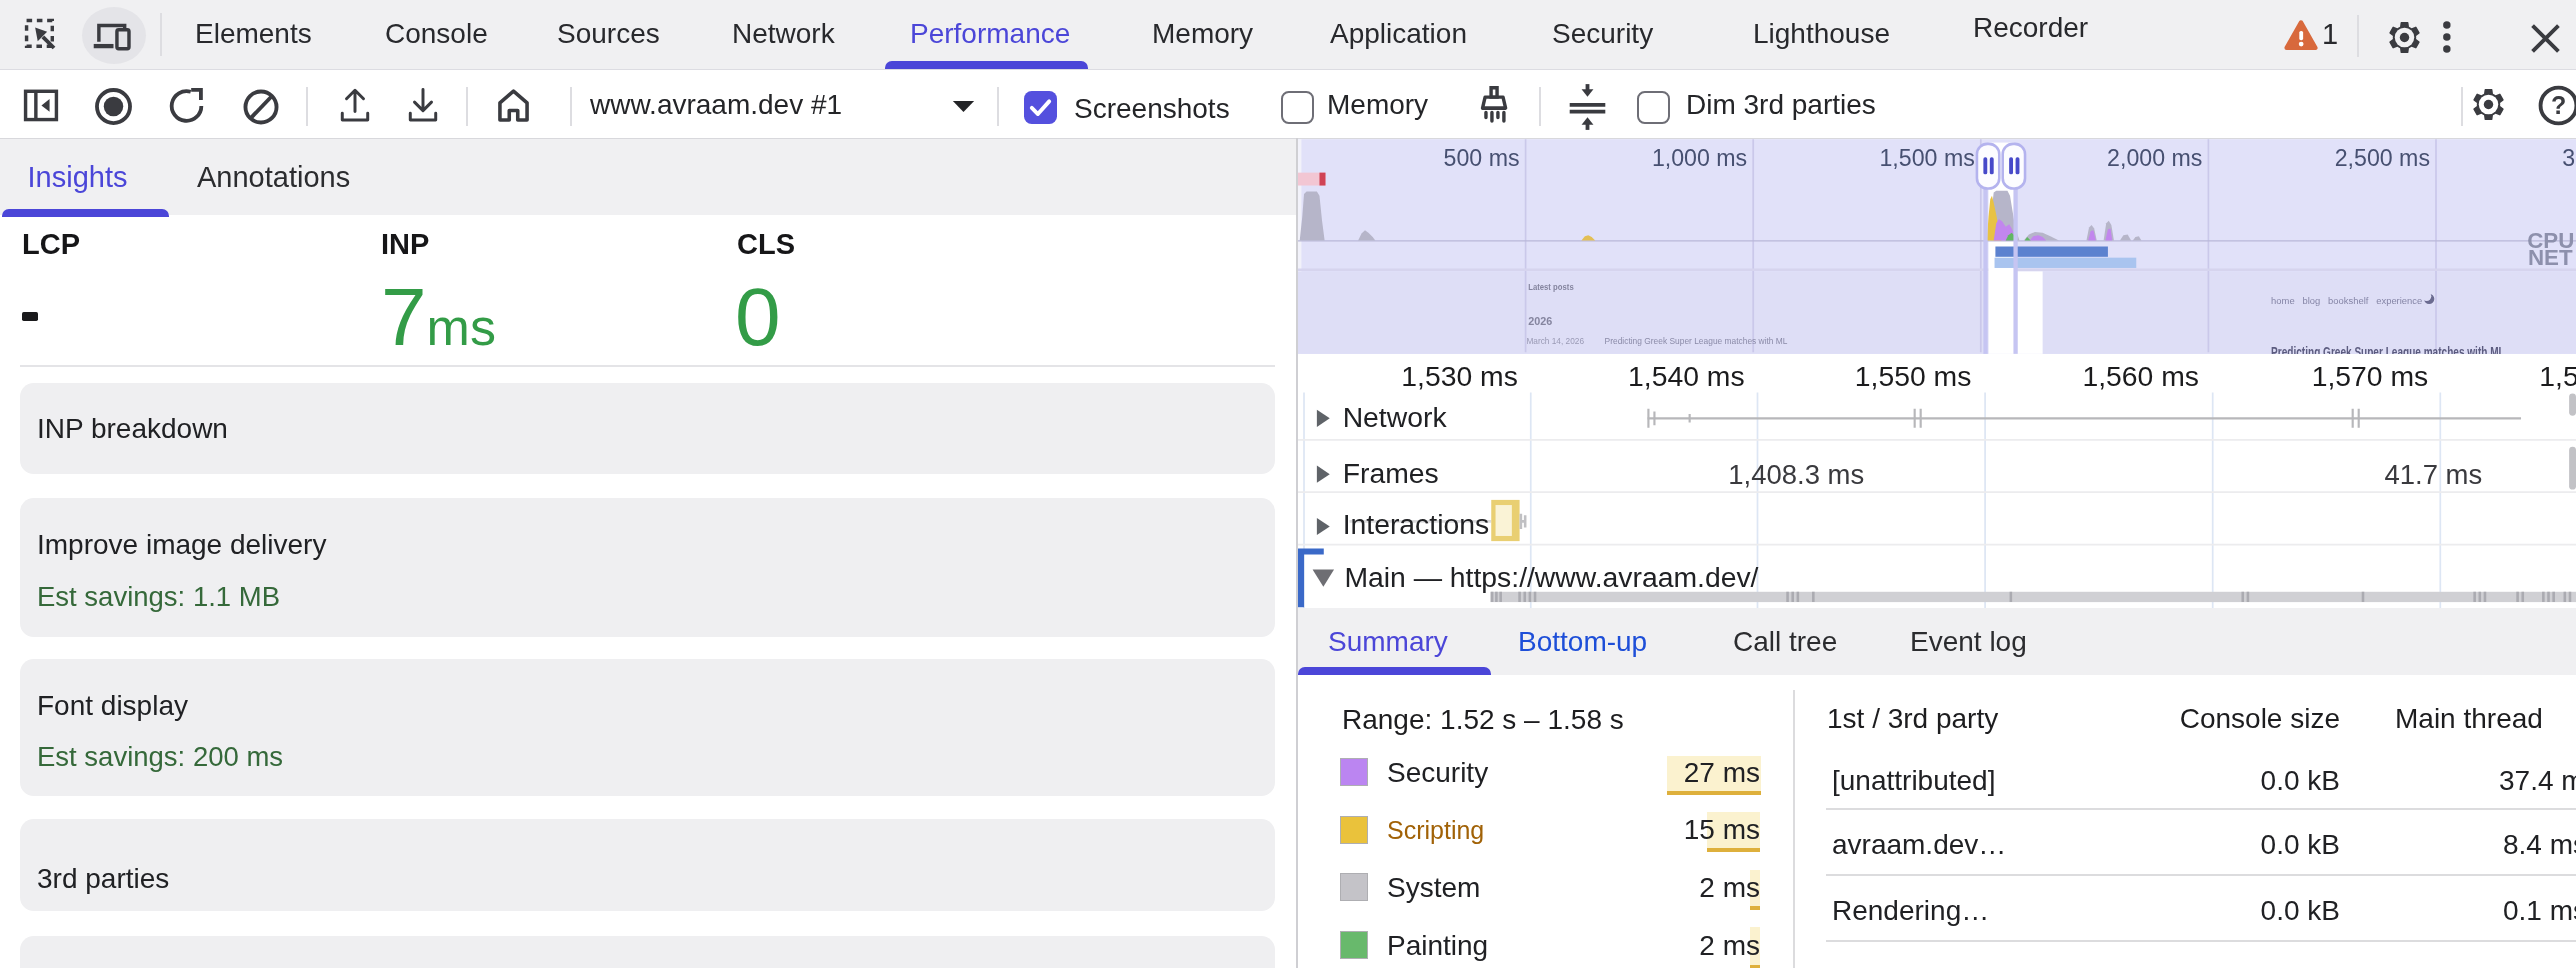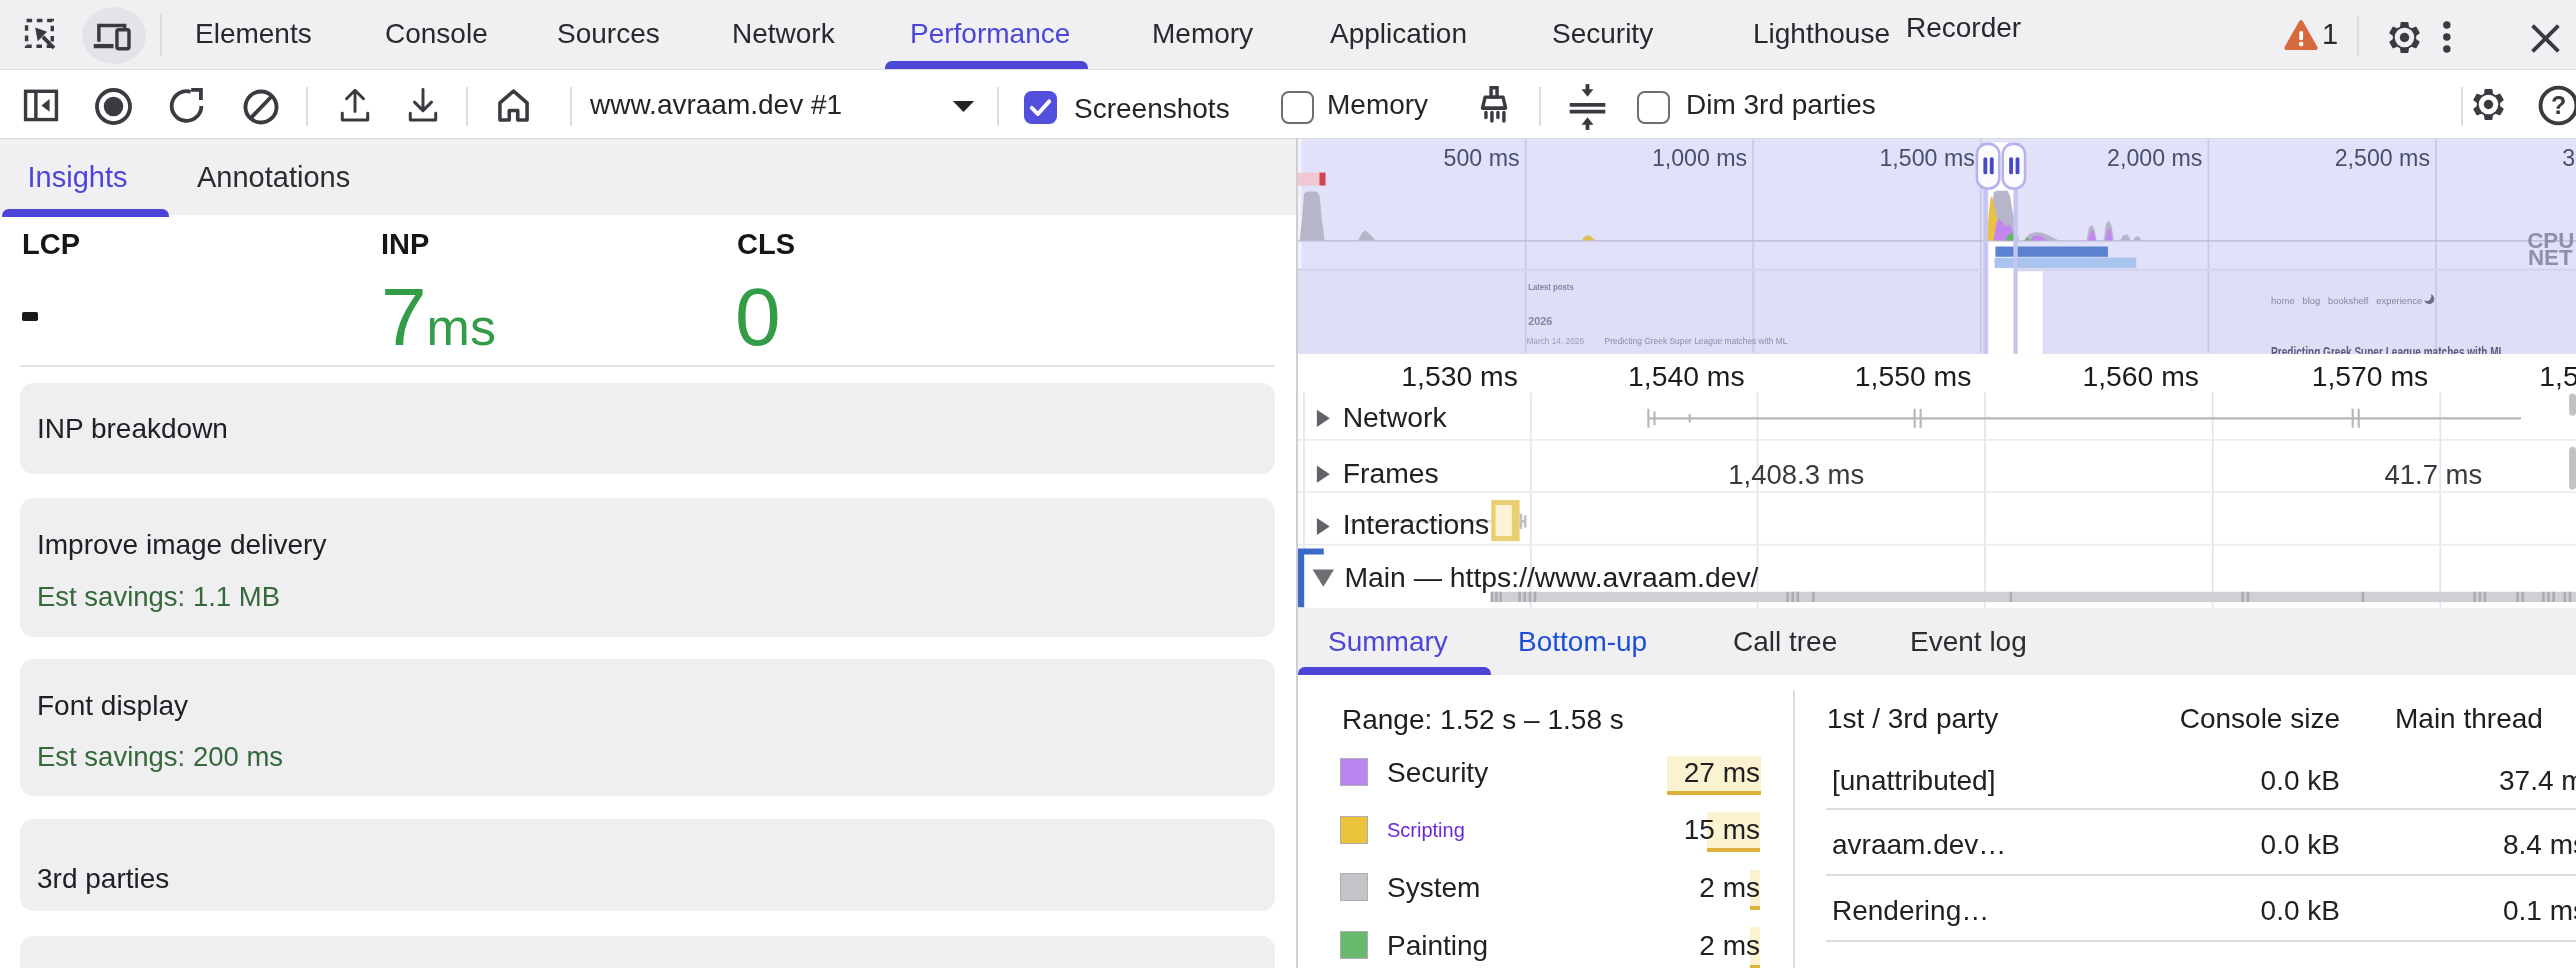--- a/index.html
+++ b/index.html
@@ -32,21 +32,21 @@
 <div class="t" style="left:195px;top:0;height:68px;font-size:28px;color:#28292d">Elements</div>
 <div class="t" style="left:385px;top:0;height:68px;font-size:28px;color:#28292d">Console</div>
 <div class="t" style="left:557px;top:0;height:68px;font-size:28px;color:#28292d">Sources</div>
 <div class="t" style="left:732px;top:0;height:68px;font-size:28px;color:#28292d">Network</div>
 <div class="t" style="left:910px;top:0;height:68px;font-size:28px;color:#4b46d8;font-weight:500">Performance</div>
 <div class="a" style="left:885px;top:61px;width:203px;height:7.7px;background:#4b46d8;border-radius:6.9px 6.9px 0 0"></div>
 <div class="t" style="left:1152px;top:0;height:68px;font-size:28px;color:#28292d">Memory</div>
 <div class="t" style="left:1330px;top:0;height:68px;font-size:28px;color:#28292d">Application</div>
 <div class="t" style="left:1552px;top:0;height:68px;font-size:28px;color:#28292d">Security</div>
 <div class="t" style="left:1753px;top:0;height:68px;font-size:28px;color:#28292d">Lighthouse</div>
-<div class="t" style="left:1906px;top:0;height:56px;font-size:28px;color:#28292d">Recorder</div>
+<div class="t" style="left:1973px;top:0;height:56px;font-size:28px;color:#28292d">Recorder</div>
 
 <svg class="a" style="left:2284px;top:19px" width="34" height="34" viewBox="0 0 40 40">
   <path d="M20 4 L37 34 H3 Z" fill="#d8693c" stroke="#d8693c" stroke-width="5" stroke-linejoin="round"></path>
   <rect x="18" y="14" width="4.5" height="11" fill="#fff" rx="2"></rect>
   <circle cx="20.2" cy="29.5" r="2.8" fill="#fff"></circle>
 </svg>
 <div class="t" style="left:2322px;top:0;height:68px;font-size:29px;color:#28292d">1</div>
 <div class="sep" style="left:2357px;top:14.6px;height:42px"></div>
 <svg class="a" style="left:2385px;top:18px" width="39" height="39" viewBox="0 0 24 24">
   <path d="M19.14 12.94c.04-.3.06-.61.06-.94s-.02-.64-.07-.94l2.03-1.58a.49.49 0 0 0 .12-.61l-1.92-3.32a.49.49 0 0 0-.59-.22l-2.39.96a7.3 7.3 0 0 0-1.62-.94l-.36-2.54a.48.48 0 0 0-.48-.41h-3.84a.48.48 0 0 0-.47.41l-.36 2.54c-.59.24-1.13.57-1.62.94l-2.39-.96a.49.49 0 0 0-.59.22L2.74 8.87c-.12.21-.08.47.12.61l2.03 1.58c-.05.3-.09.63-.09.94s.02.64.07.94l-2.03 1.58a.49.49 0 0 0-.12.61l1.92 3.32c.12.22.37.29.59.22l2.39-.96c.5.38 1.03.7 1.62.94l.36 2.54c.05.24.24.41.48.41h3.84c.24 0 .44-.17.47-.41l.36-2.54c.59-.24 1.13-.56 1.62-.94l2.39.96c.22.08.47 0 .59-.22l1.92-3.32a.49.49 0 0 0-.12-.61l-2.01-1.58z" fill="#3a3b40"></path>
@@ -321,21 +321,21 @@
 <div class="a" style="left:1298px;top:667px;width:193px;height:7.7px;background:#4b46d8;border-radius:6.9px 6.9px 0 0"></div>
 
 <div class="t" style="left:1342px;top:701px;height:38px;font-size:28px;font-weight:500;color:#1d1d1f">Range: 1.52 s – 1.58 s</div>
 
 <div class="a" style="left:1340px;top:758px;width:28px;height:28px;background:#bb85f1;border:1.7px solid #aeaeb2;box-sizing:border-box"></div>
 <div class="t" style="left:1387px;top:754px;height:38px;font-size:28px;color:#202124">Security</div>
 <div class="a" style="left:1667px;top:756px;width:94px;height:39px;background:#fbf2cf"></div>
 <div class="a" style="left:1667px;top:791px;width:94px;height:4.3px;background:#deb03c"></div>
 <div class="t" style="left:1667px;top:754px;width:93px;height:38px;font-size:28px;color:#202124;justify-content:flex-end">27 ms</div>
 <div class="a" style="left:1340px;top:816px;width:28px;height:28px;background:#eac23b;border:1.7px solid #aeaeb2;box-sizing:border-box"></div>
-<div class="t" style="left:1387px;top:811px;height:38px;font-size:20px;color:#6d28d9">Scripting</div>
+<div class="t" style="left:1387px;top:811px;height:38px;font-size:25px;color:#a16207">Scripting</div>
 <div class="a" style="left:1707px;top:812px;width:53px;height:39px;background:#fbf2cf"></div>
 <div class="a" style="left:1707px;top:848px;width:53px;height:4.3px;background:#deb03c"></div>
 <div class="t" style="left:1667px;top:811px;width:93px;height:38px;font-size:28px;color:#202124;justify-content:flex-end">15 ms</div>
 <div class="a" style="left:1340px;top:873px;width:28px;height:28px;background:#c4c3c8;border:1.7px solid #aeaeb2;box-sizing:border-box"></div>
 <div class="t" style="left:1387px;top:869px;height:38px;font-size:28px;color:#202124">System</div>
 <div class="a" style="left:1750px;top:870px;width:10.3px;height:40px;background:#fbf2cf"></div>
 <div class="a" style="left:1750px;top:906px;width:10.3px;height:4.3px;background:#deb03c"></div>
 <div class="t" style="left:1667px;top:869px;width:93px;height:38px;font-size:28px;color:#202124;justify-content:flex-end">2 ms</div>
 <div class="a" style="left:1340px;top:931px;width:28px;height:28px;background:#68b96c;border:1.7px solid #aeaeb2;box-sizing:border-box"></div>
 <div class="t" style="left:1387px;top:927px;height:38px;font-size:28px;color:#202124">Painting</div>

